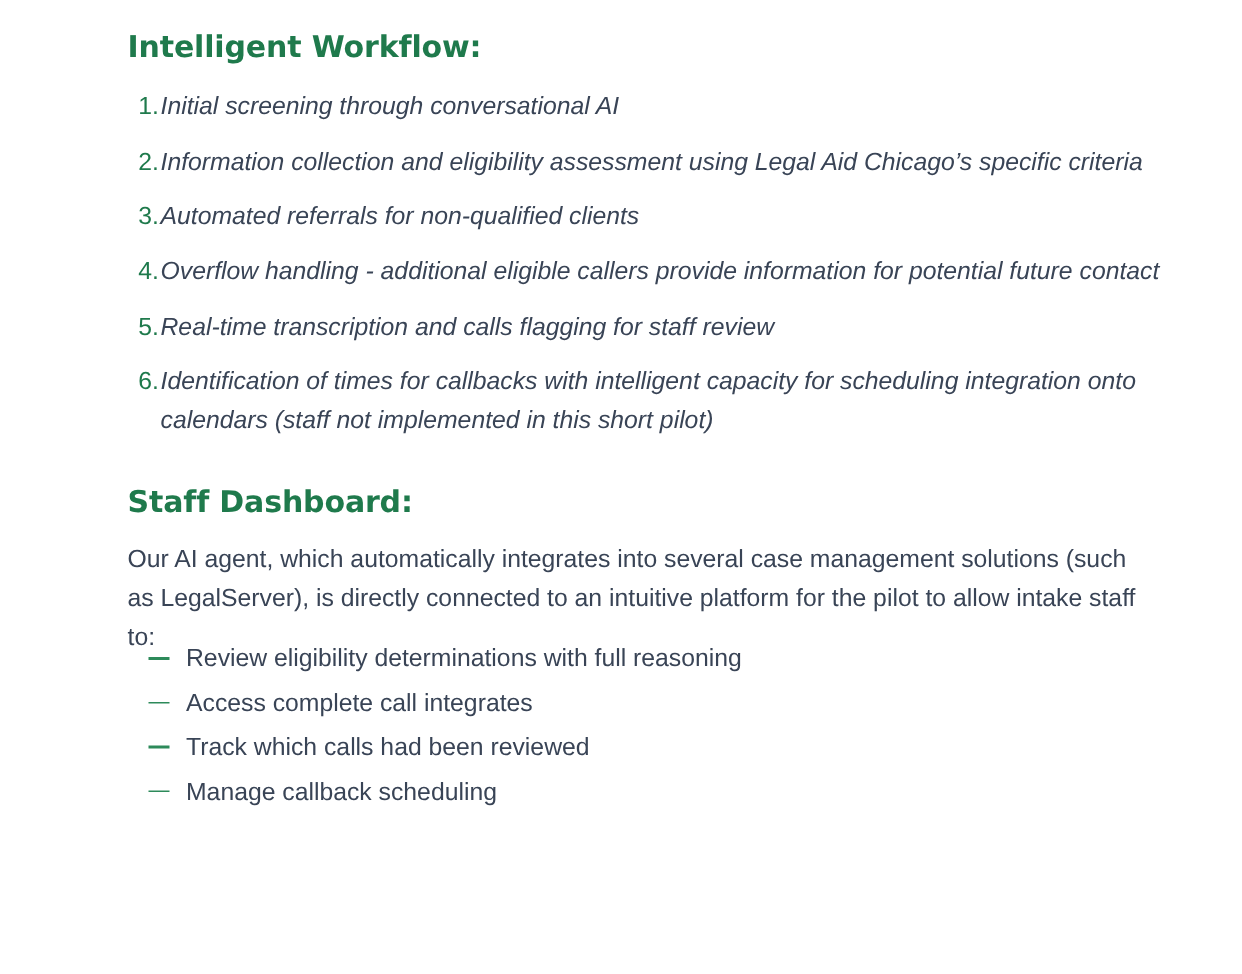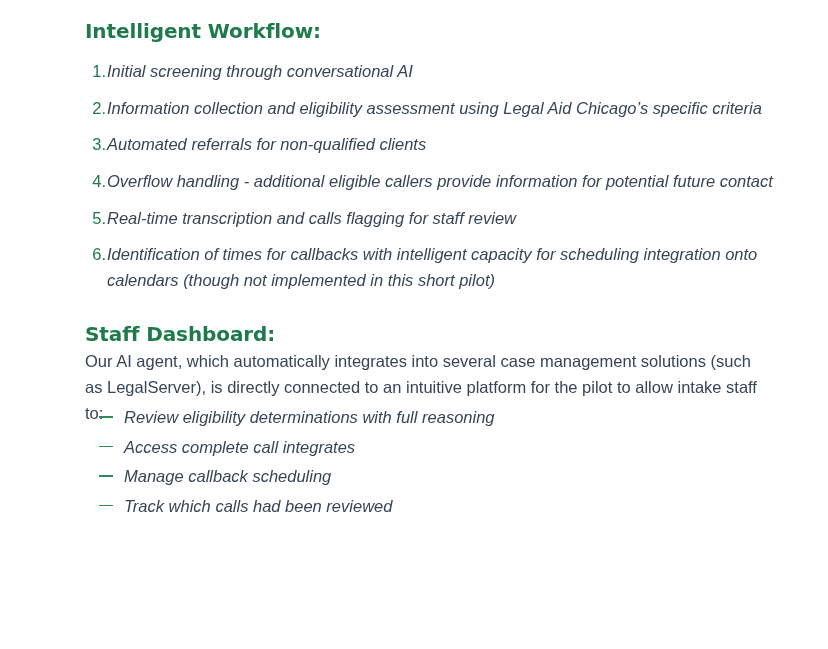--- a/index.html
+++ b/index.html
@@ -56,36 +56,35 @@
       white-space: nowrap;
     }
     ol.steps li .txt {
       flex: 1;
       padding-left: 1px;
       font-style: italic;
     }
 
     p.intro {
       position: absolute;
-      top: 348px;
+      top: 360px;
       left: 0;
       width: 685px;
       margin: 0;
       font-size: 16.5px;
       line-height: 26px;
     }
 
     ul.features {
       position: absolute;
-      top: 404px;
+      top: 426px;
       left: 14px;
       margin: 0;
       padding: 0;
       list-style: none;
-      font-style: italic;
     }
     ul.features li {
       display: flex;
       align-items: center;
       font-size: 16.5px;
       line-height: 26px;
       height: 26px;
       margin-bottom: 3.5px;
       white-space: nowrap;
     }
@@ -121,40 +120,40 @@
     <li>
       <span class="num">4.</span>
       <span class="txt">Overflow handling - additional eligible callers provide information for potential future contact</span>
     </li>
     <li>
       <span class="num">5.</span>
       <span class="txt">Real-time transcription and calls flagging for staff review</span>
     </li>
     <li>
       <span class="num">6.</span>
-      <span class="txt">Identification of times for callbacks with intelligent capacity for scheduling integration onto calendars (though not implemented in this short pilot)</span>
+      <span class="txt">Identification of times for callbacks with intelligent capacity for scheduling integration onto calendars (staff not implemented in this short pilot)</span>
     </li>
   </ol>
 
   <h2 id="h-dashboard">Staff Dashboard:</h2>
 
   <p class="intro">Our AI agent, which automatically integrates into several case management solutions (such as LegalServer), is directly connected to an intuitive platform for the pilot to allow intake staff to:</p>
 
   <ul class="features">
     <li>
       <span class="dash"></span>
       <span>Review eligibility determinations with full reasoning</span>
     </li>
     <li>
       <span class="dash"></span>
       <span>Access complete call integrates</span>
     </li>
     <li>
       <span class="dash"></span>
-      <span>Manage callback scheduling</span>
+      <span>Track which calls had been reviewed</span>
     </li>
     <li>
       <span class="dash"></span>
-      <span>Track which calls had been reviewed</span>
+      <span>Manage callback scheduling</span>
     </li>
   </ul>
 
 </div>
 
 </body></html>

